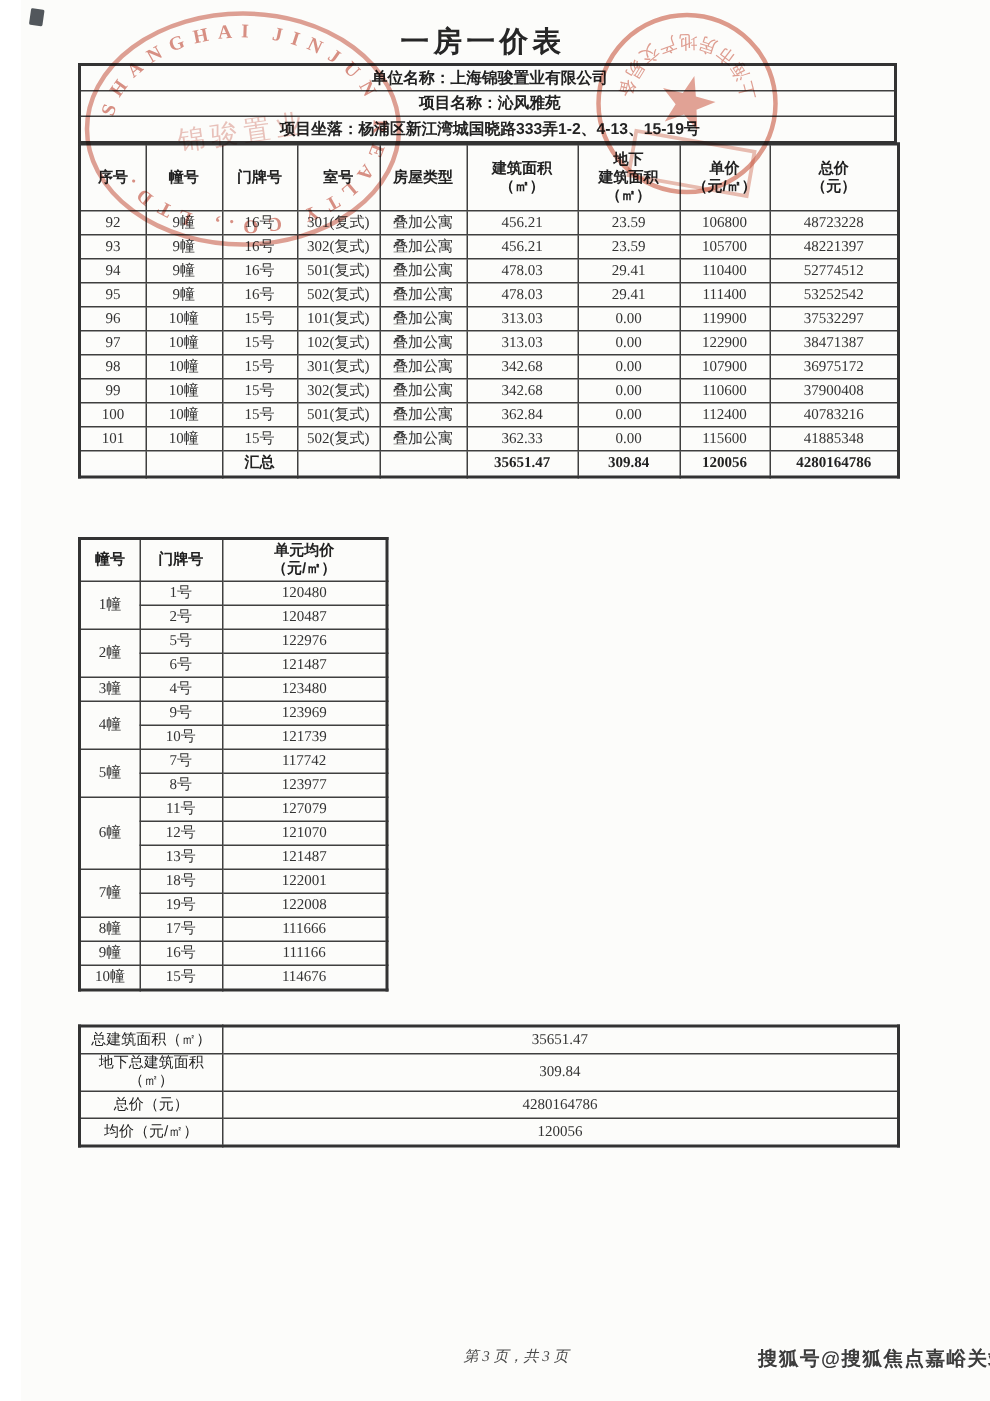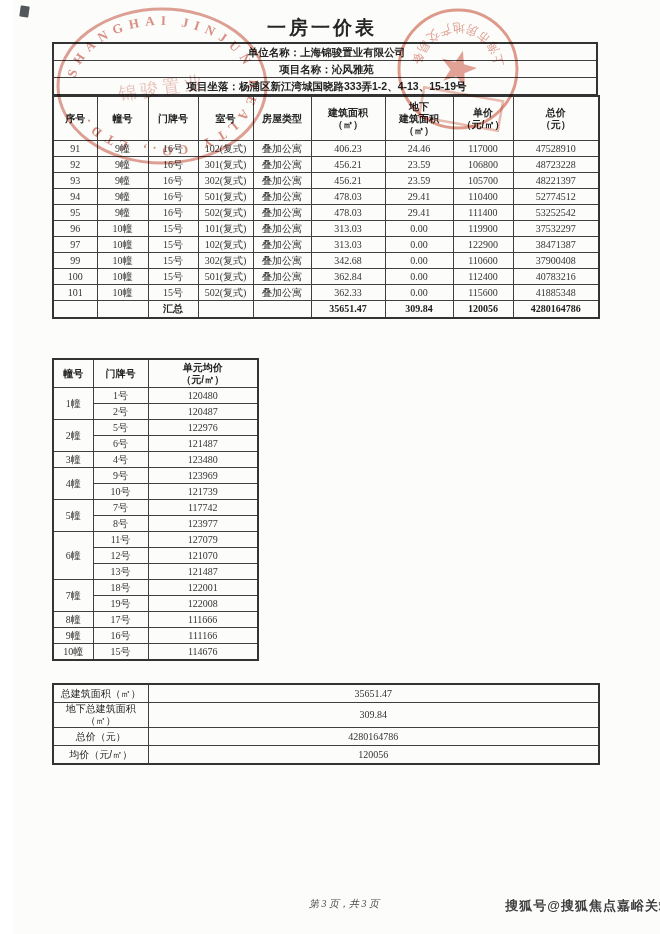--- a/index.html
+++ b/index.html
@@ -95,31 +95,20 @@
 建筑面积
 （㎡）</th>
           <th>单价
 （元/㎡）</th>
           <th>总价
 （元）</th>
         </tr>
       </thead>
     <tbody id="price-body">
         <tr>
-          <td>91</td>
-          <td>9幢</td>
-          <td>16号</td>
-          <td>102(复式)</td>
-          <td>叠加公寓</td>
-          <td>406.23</td>
-          <td>24.46</td>
-          <td>117000</td>
-          <td>47528910</td>
-        </tr>
-        <tr>
           <td>92</td>
           <td>9幢</td>
           <td>16号</td>
           <td>301(复式)</td>
           <td>叠加公寓</td>
           <td>456.21</td>
           <td>23.59</td>
           <td>106800</td>
           <td>48723228</td>
         </tr>
@@ -170,20 +159,31 @@
         <tr>
           <td>97</td>
           <td>10幢</td>
           <td>15号</td>
           <td>102(复式)</td>
           <td>叠加公寓</td>
           <td>313.03</td>
           <td>0.00</td>
           <td>122900</td>
           <td>38471387</td>
+        </tr>
+        <tr>
+          <td>98</td>
+          <td>10幢</td>
+          <td>15号</td>
+          <td>301(复式)</td>
+          <td>叠加公寓</td>
+          <td>342.68</td>
+          <td>0.00</td>
+          <td>107900</td>
+          <td>36975172</td>
         </tr>
         <tr>
           <td>99</td>
           <td>10幢</td>
           <td>15号</td>
           <td>302(复式)</td>
           <td>叠加公寓</td>
           <td>342.68</td>
           <td>0.00</td>
           <td>110600</td>

